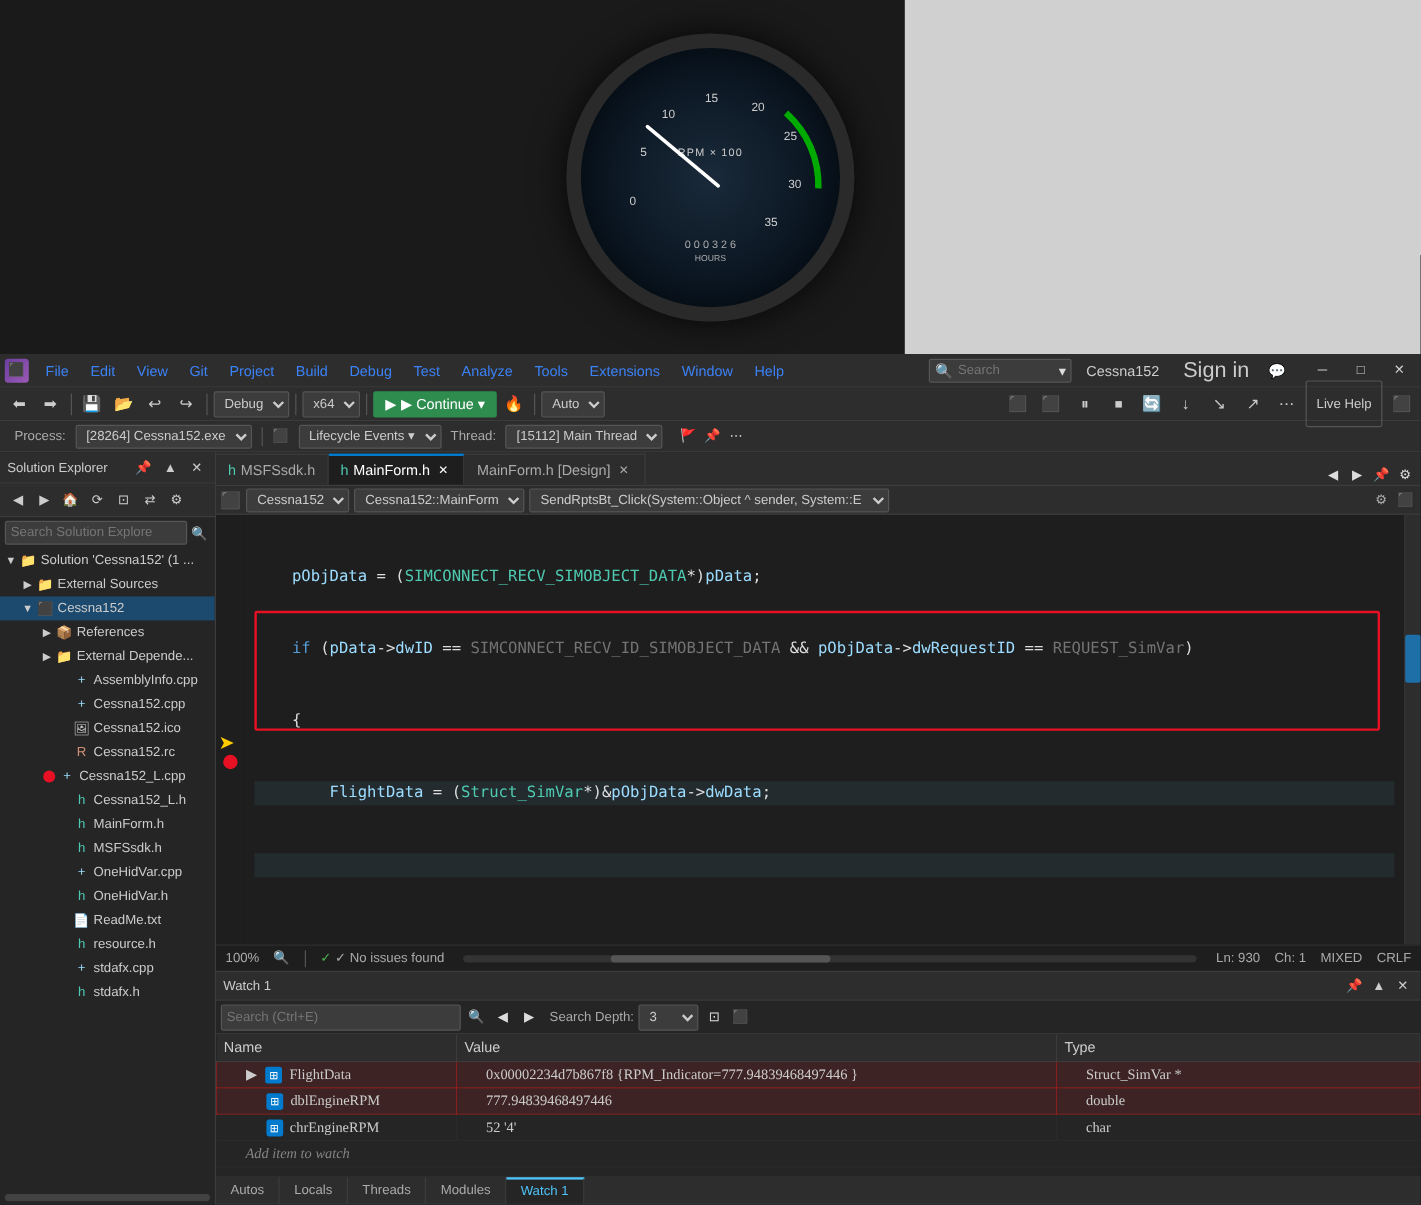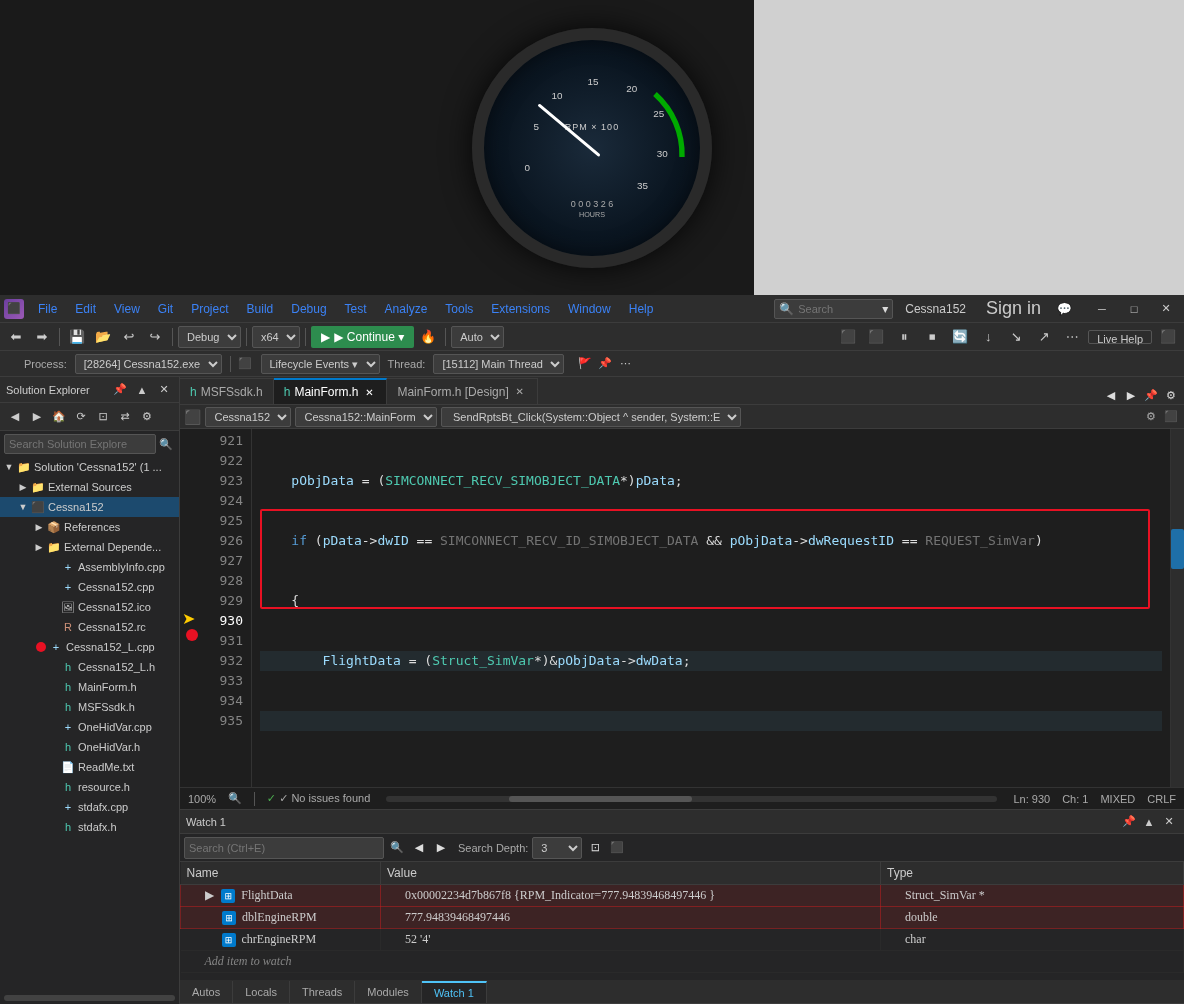--- a/index.html
+++ b/index.html
@@ -160,30 +160,30 @@
       height: 22px;
     }
     .live-help-btn {
       background: transparent;
       border: 1px solid #555;
       color: #ccc;
       padding: 2px 8px;
       border-radius: 2px;
       font-size: 11px;
       cursor: pointer;
-      height: 14px;
+      height: 39px;
     }
 
     
     .process-bar {
       background: #2d2d2d;
       height: 26px;
       display: flex;
       align-items: center;
-      padding: 0 24px;
+      padding: 0 12px;
       gap: 8px;
       border-bottom: 1px solid #3c3c3c;
       font-size: 11px;
       color: #aaa;
     }
     .process-dropdown {
       background: #3c3c3c;
       border: 1px solid #555;
       color: #ccc;
       font-size: 11px;
@@ -821,56 +821,39 @@
     </div>
 
     <div class="editor-toolbar">
       <span style="color:#555; font-size:14px;">⬛</span>
       <select class="breadcrumb-dropdown">
         <option>Cessna152</option>
       </select>
       <select class="breadcrumb-dropdown">
         <option>Cessna152::MainForm</option>
       </select>
-      <select class="breadcrumb-dropdown" style="min-width:300px;text-align:right;">
+      <select class="breadcrumb-dropdown" style="min-width:300px;">
         <option>SendRptsBt_Click(System::Object ^ sender, System::E</option>
       </select>
       <div style="margin-left:auto; display:flex; gap:2px;">
         <div class="panel-icon-btn">⚙</div>
         <div class="panel-icon-btn">⬛</div>
       </div>
     </div>
 
     <div class="editor-container">
 
       <div class="code-viewport">
 
         <div class="gutter" style="width:24px; position:relative;">
 
           <div style="position:absolute; top:180px; left:2px; color:#ffcc00; font-size:16px;">➤</div>
           <div style="position:absolute; top:200px; left:6px; width:12px; height:12px; background:#e81123; border-radius:50%;"></div>
         </div>
 
-        <div class="line-numbers">
-          <div>921</div>
-          <div>922</div>
-          <div>923</div>
-          <div>924</div>
-          <div>925</div>
-          <div>926</div>
-          <div>927</div>
-          <div>928</div>
-          <div>929</div>
-          <div style="color:#fff;">930</div>
-          <div>931</div>
-          <div>932</div>
-          <div>933</div>
-          <div>934</div>
-          <div>935</div>
-        </div>
 
         <div style="flex:1; overflow:hidden; position:relative;">
 
           <div style="position:absolute; top:80px; left:8px; right:20px; height:100px; border:2px solid #e81123; pointer-events:none; z-index:10; border-radius:2px;"></div>
 
           <div class="code-content">
             <div class="code-line"><span class="c-var">    pObjData</span><span class="c-punc"> = (</span><span class="c-type">SIMCONNECT_RECV_SIMOBJECT_DATA</span><span class="c-punc">*)</span><span class="c-var">pData</span><span class="c-punc">;</span></div>
             <div class="code-line"><span class="c-kw">    if </span><span class="c-punc">(</span><span class="c-var">pData</span><span class="c-punc">-&gt;</span><span class="c-var">dwID</span><span class="c-punc"> == </span><span class="c-macro">SIMCONNECT_RECV_ID_SIMOBJECT_DATA</span><span class="c-punc"> &amp;&amp; </span><span class="c-var">pObjData</span><span class="c-punc">-&gt;</span><span class="c-var">dwRequestID</span><span class="c-punc"> == </span><span class="c-macro">REQUEST_SimVar</span><span class="c-punc">)</span></div>
             <div class="code-line"><span class="c-punc">    {</span></div>
             <div class="code-line" style="background:rgba(100,200,255,0.08);"><span class="c-var">        FlightData</span><span class="c-punc"> = (</span><span class="c-type">Struct_SimVar</span><span class="c-punc">*)&amp;</span><span class="c-var">pObjData</span><span class="c-punc">-&gt;</span><span class="c-var">dwData</span><span class="c-punc">;</span></div>

